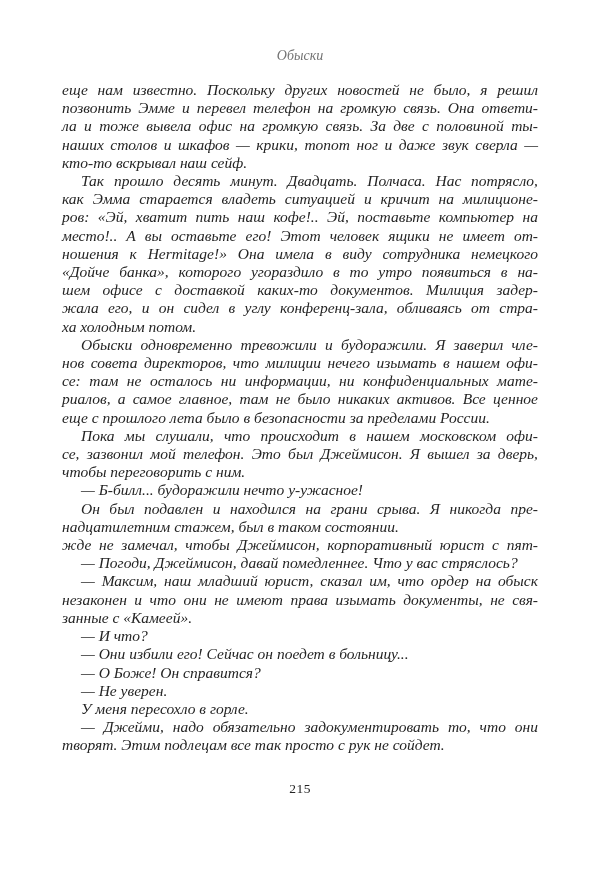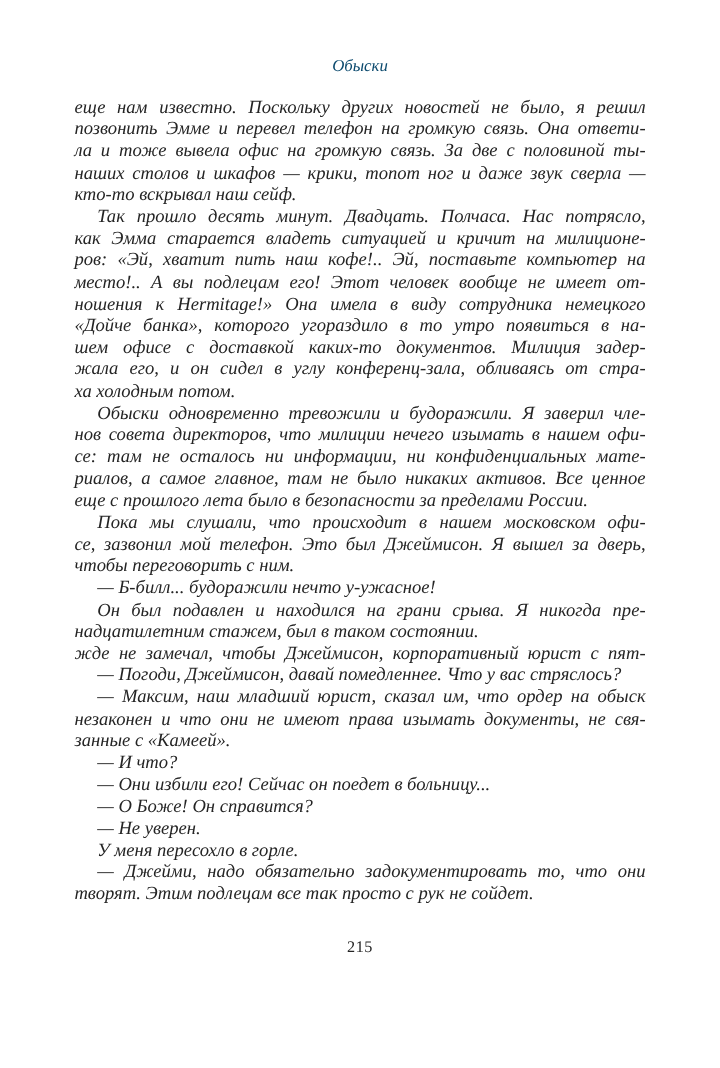--- a/index.html
+++ b/index.html
@@ -13,21 +13,21 @@
     overflow: hidden;
   }
   .running-head {
     position: absolute;
     top: 48px;
     left: 0;
     right: 0;
     text-align: center;
     font-style: italic;
     font-size: 14px;
-    color: #0c4a6e;
+    color: #737373;
   }
   .text-block {
     position: absolute;
     top: 81px;
     left: 62px;
     width: 476px;
     font-size: 15.5px;
     line-height: 18.2px;
     color: #242424;
     font-style: italic;
@@ -61,21 +61,21 @@
 
   <div class="text-block">
       <div class="line">еще нам известно. Поскольку других новостей не было, я решил</div>
       <div class="line">позвонить Эмме и перевел телефон на громкую связь. Она ответи-</div>
       <div class="line">ла и тоже вывела офис на громкую связь. За две с половиной ты-</div>
       <div class="line">наших столов и шкафов — крики, топот ног и даже звук сверла —</div>
       <div class="line para-last">кто-то вскрывал наш сейф.</div>
       <div class="line para-indent">Так прошло десять минут. Двадцать. Полчаса. Нас потрясло,</div>
       <div class="line">как Эмма старается владеть ситуацией и кричит на милиционе-</div>
       <div class="line">ров: «Эй, хватит пить наш кофе!.. Эй, поставьте компьютер на</div>
-      <div class="line">место!.. А вы подлецам его! Этот человек вообще не имеет от-</div>
+      <div class="line">место!.. А вы оставьте его! Этот человек ящики не имеет от-</div>
       <div class="line">ношения к Hermitage!» Она имела в виду сотрудника немецкого</div>
       <div class="line">«Дойче банка», которого угораздило в то утро появиться в на-</div>
       <div class="line">шем офисе с доставкой каких-то документов. Милиция задер-</div>
       <div class="line">жала его, и он сидел в углу конференц-зала, обливаясь от стра-</div>
       <div class="line para-last">ха холодным потом.</div>
       <div class="line para-indent">Обыски одновременно тревожили и будоражили. Я заверил чле-</div>
       <div class="line">нов совета директоров, что милиции нечего изымать в нашем офи-</div>
       <div class="line">се: там не осталось ни информации, ни конфиденциальных мате-</div>
       <div class="line">риалов, а самое главное, там не было никаких активов. Все ценное</div>
       <div class="line para-last">еще с прошлого лета было в безопасности за пределами России.</div>

